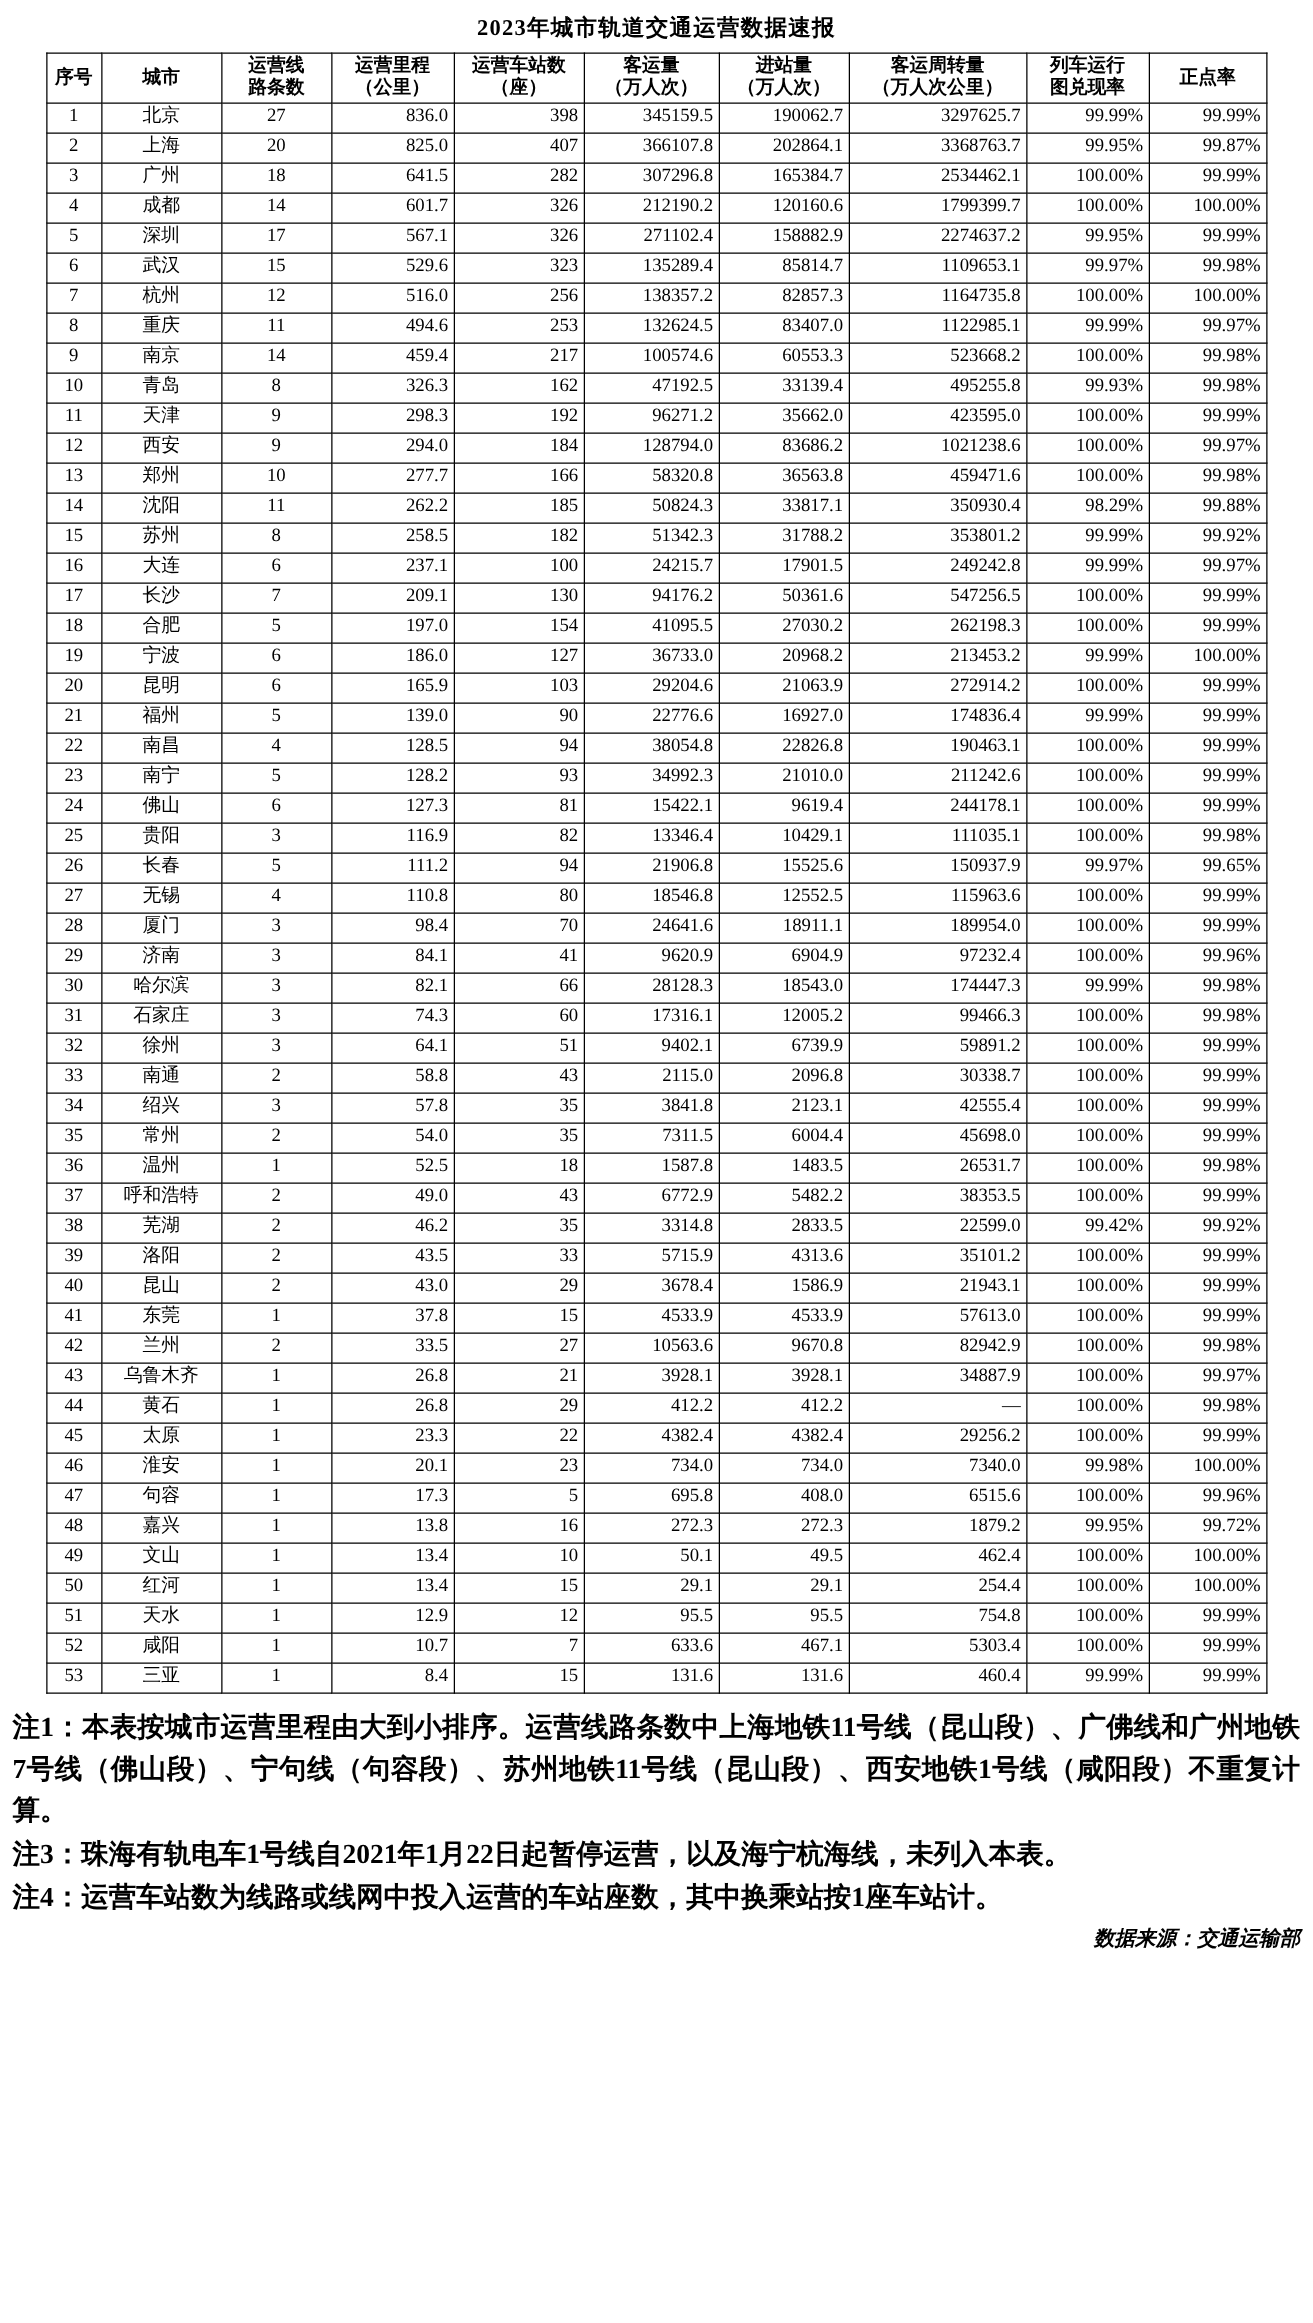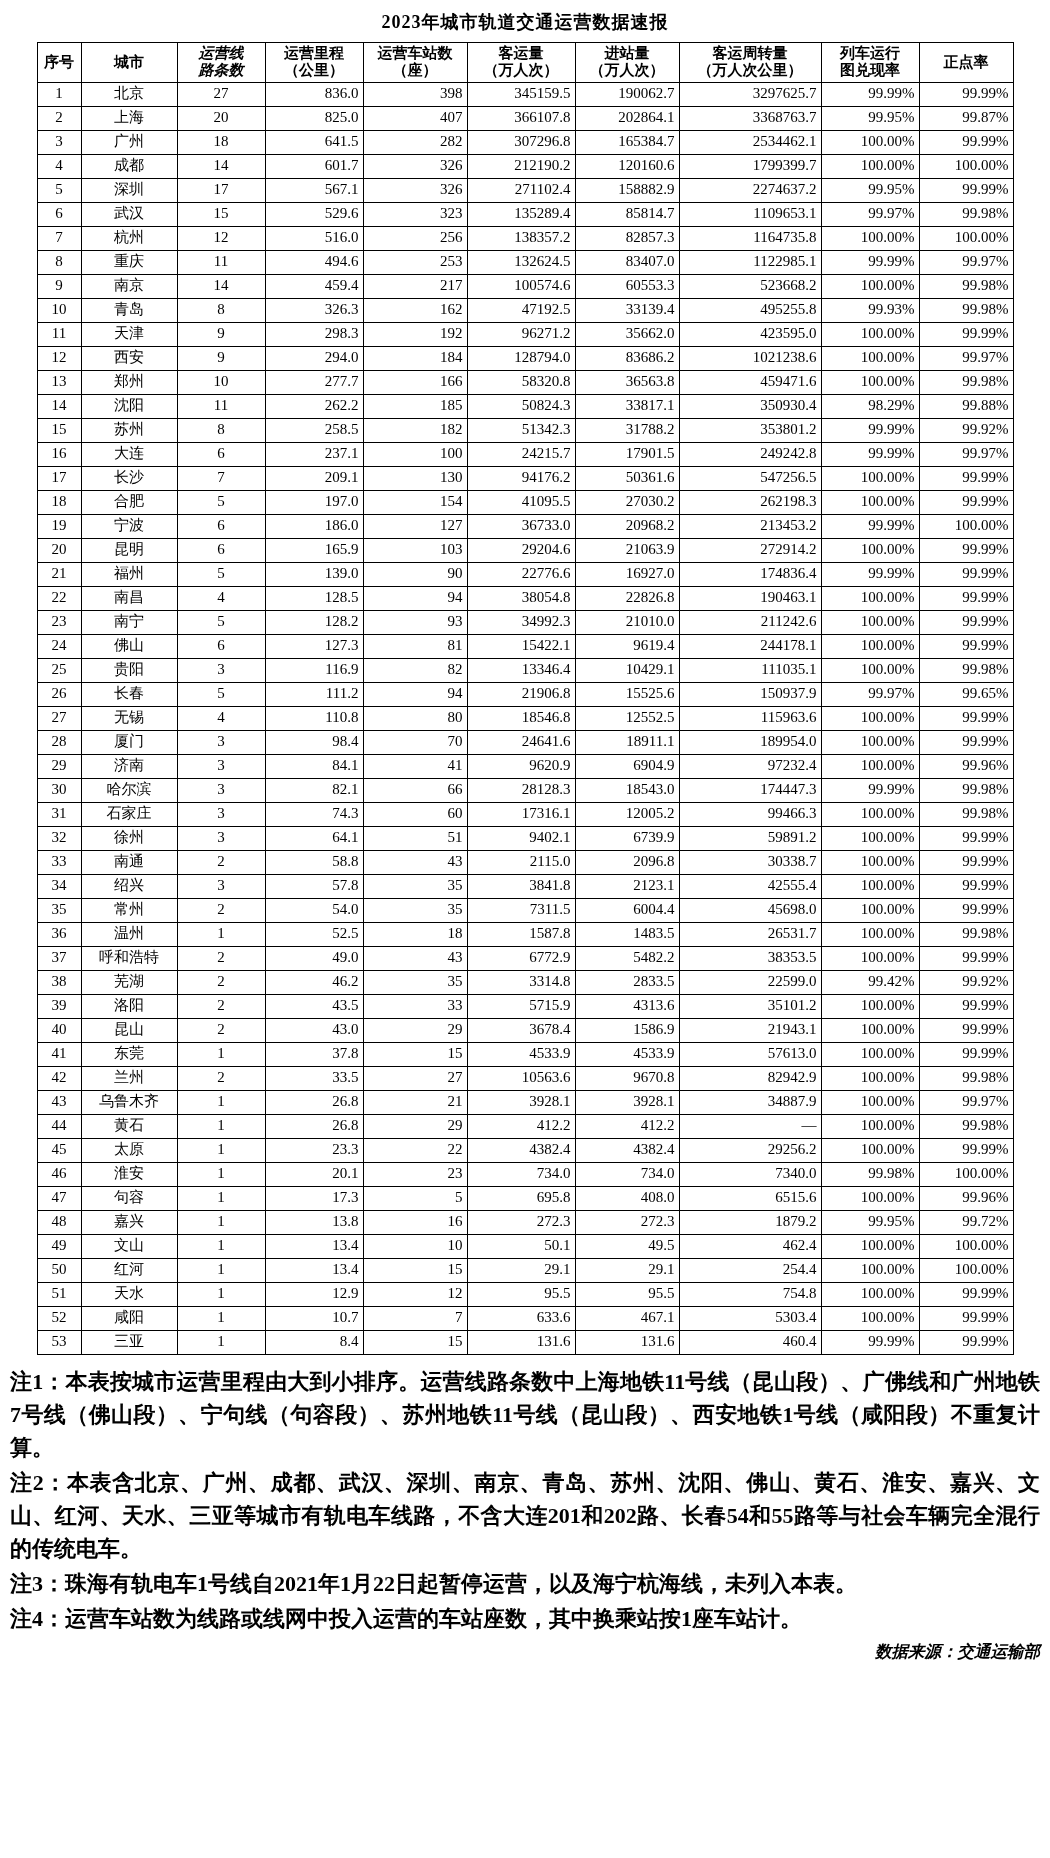--- a/index.html
+++ b/index.html
@@ -54,21 +54,21 @@
   td.c-km { text-align: right; width: 98px; padding-right: 8px; }
   td.c-stations { text-align: right; width: 104px; padding-right: 8px; }
   td.c-pass { text-align: right; width: 108px; padding-right: 8px; }
   td.c-entry { text-align: right; width: 104px; padding-right: 8px; }
   td.c-turn { text-align: right; width: 142px; padding-right: 8px; }
   td.c-punct { text-align: right; width: 98px; padding-right: 8px; }
   td.c-ontime { text-align: right; width: 94px; padding-right: 8px; }
 
   th.h-idx { width: 44px; }
   th.h-city { width: 96px; font-family: Liberation Serif, serif; }
-  th.h-lines { width: 88px; font-style: italic; }
+  th.h-lines { width: 88px; }
   th.h-km { width: 98px; }
   th.h-stations { width: 104px; }
   th.h-pass { width: 108px; }
   th.h-entry { width: 104px; }
   th.h-turn { width: 142px; }
   th.h-punct { width: 98px; }
   th.h-ontime { width: 94px; }
 
   .notes {
     width: 1030px;
@@ -768,20 +768,19 @@
           <td class="c-entry">131.6</td>
           <td class="c-turn">460.4</td>
           <td class="c-punct">99.99%</td>
           <td class="c-ontime">99.99%</td>
         </tr>
       </tbody>
   </table>
 
   <div class="notes">
     <p>注1：本表按城市运营里程由大到小排序。运营线路条数中上海地铁11号线（昆山段）、广佛线和广州地铁7号线（佛山段）、宁句线（句容段）、苏州地铁11号线（昆山段）、西安地铁1号线（咸阳段）不重复计算。</p>
-    <p>注2：本表含北京、广州、成都、武汉、深圳、南京、青岛、苏州、沈阳、佛山、黄石、淮安、嘉兴、文山、红河、天水、三亚等城市有轨电车线路，不含大连201和202路、长春54和55路等与社会车辆完全混行的传统电车。</p>
     <p>注3：珠海有轨电车1号线自2021年1月22日起暂停运营，以及海宁杭海线，未列入本表。</p>
     <p>注4：运营车站数为线路或线网中投入运营的车站座数，其中换乘站按1座车站计。</p>
   </div>
 
   <div class="source">数据来源：交通运输部</div>
 
 </div>
 
 </body></html>

